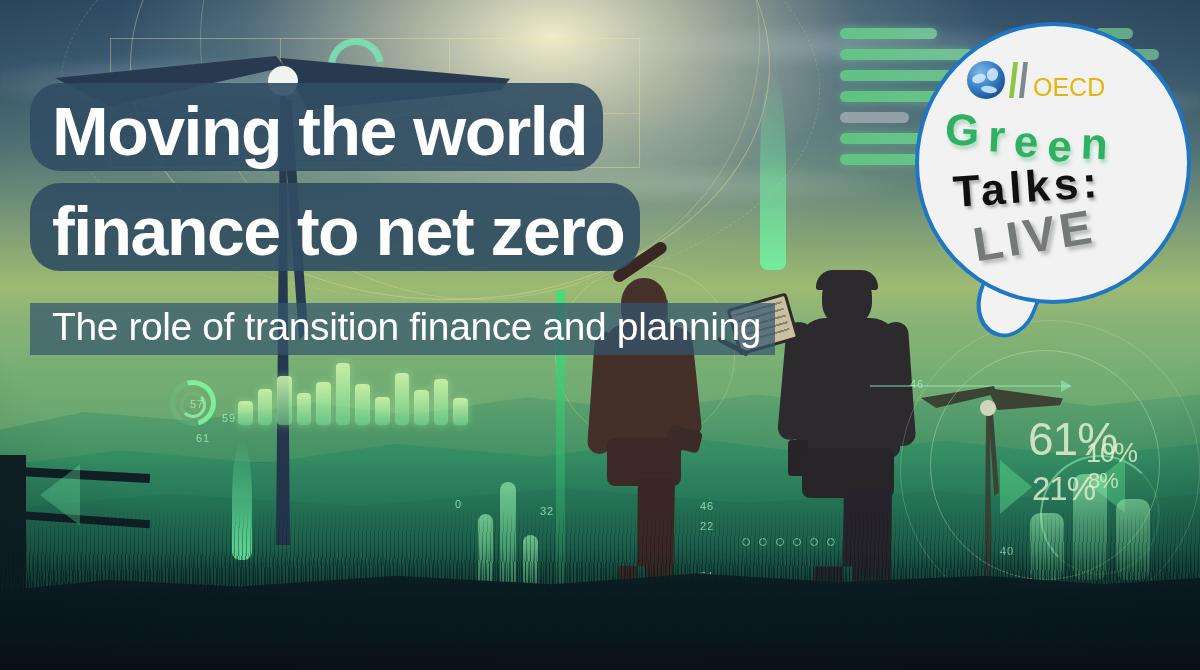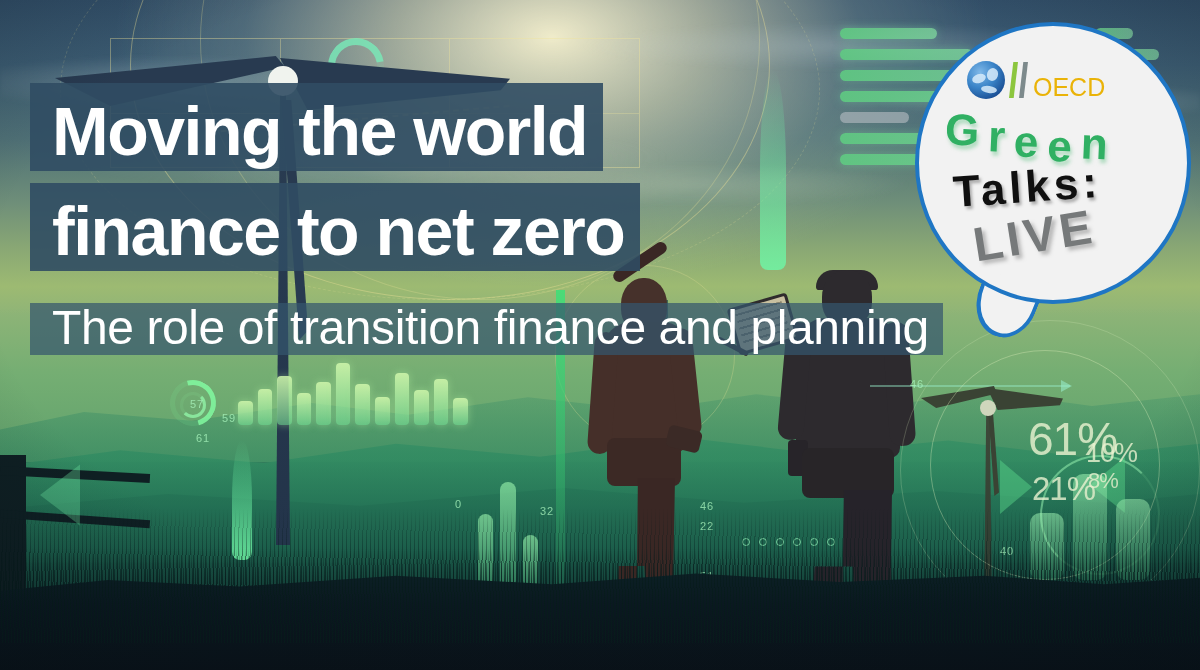--- a/index.html
+++ b/index.html
@@ -321,27 +321,28 @@
     display: flex; align-items: center;
     white-space: nowrap;
   }
   .title-band {
     font-weight: 700;
     font-size: 68px;
     line-height: 1;
     letter-spacing: -1.5px;
     padding: 18px 16px 10px 22px;
     background: rgba(48,76,99,0.90);
+    border-radius: 30px;
   }
   #title-line-1 { left: 30px; top: 83px;  height: 88px; }
   #title-line-2 { left: 30px; top: 183px; height: 88px; }
 
   #subtitle-band {
     left: 30px; top: 303px; height: 52px;
-    font-size: 48px; font-weight: 400; letter-spacing: -0.4px;
+    font-size: 39px; font-weight: 400; letter-spacing: -0.4px;
     padding: 0 14px 4px 22px;
     background: rgba(52,86,110,0.72);
   }
   #date-band {
     left: 30px; top: 449px; height: 62px;
     font-size: 45px; font-weight: 400; letter-spacing: -0.6px;
     padding: 0 12px 4px 26px;
     background: rgba(46,76,100,0.86);
   }
   #time-band {

